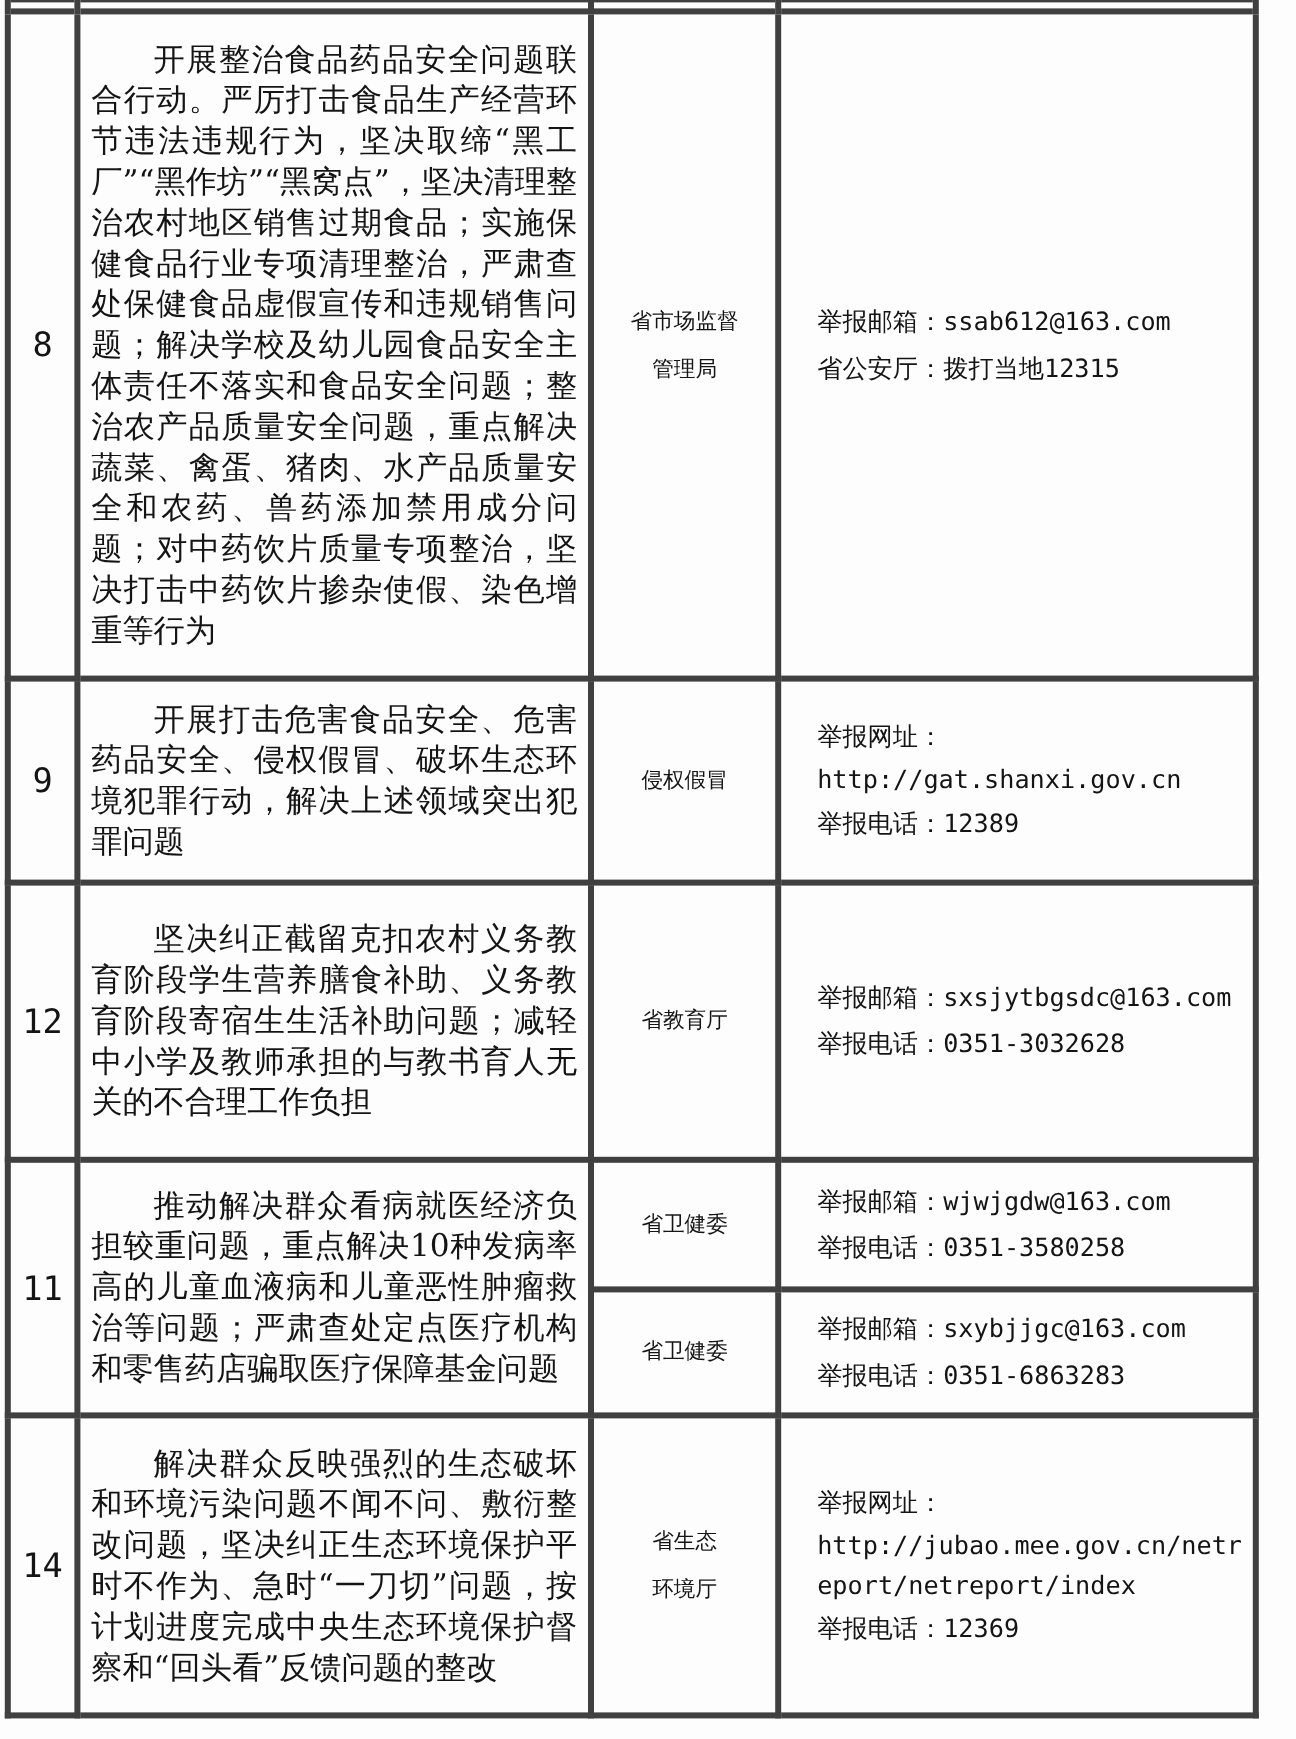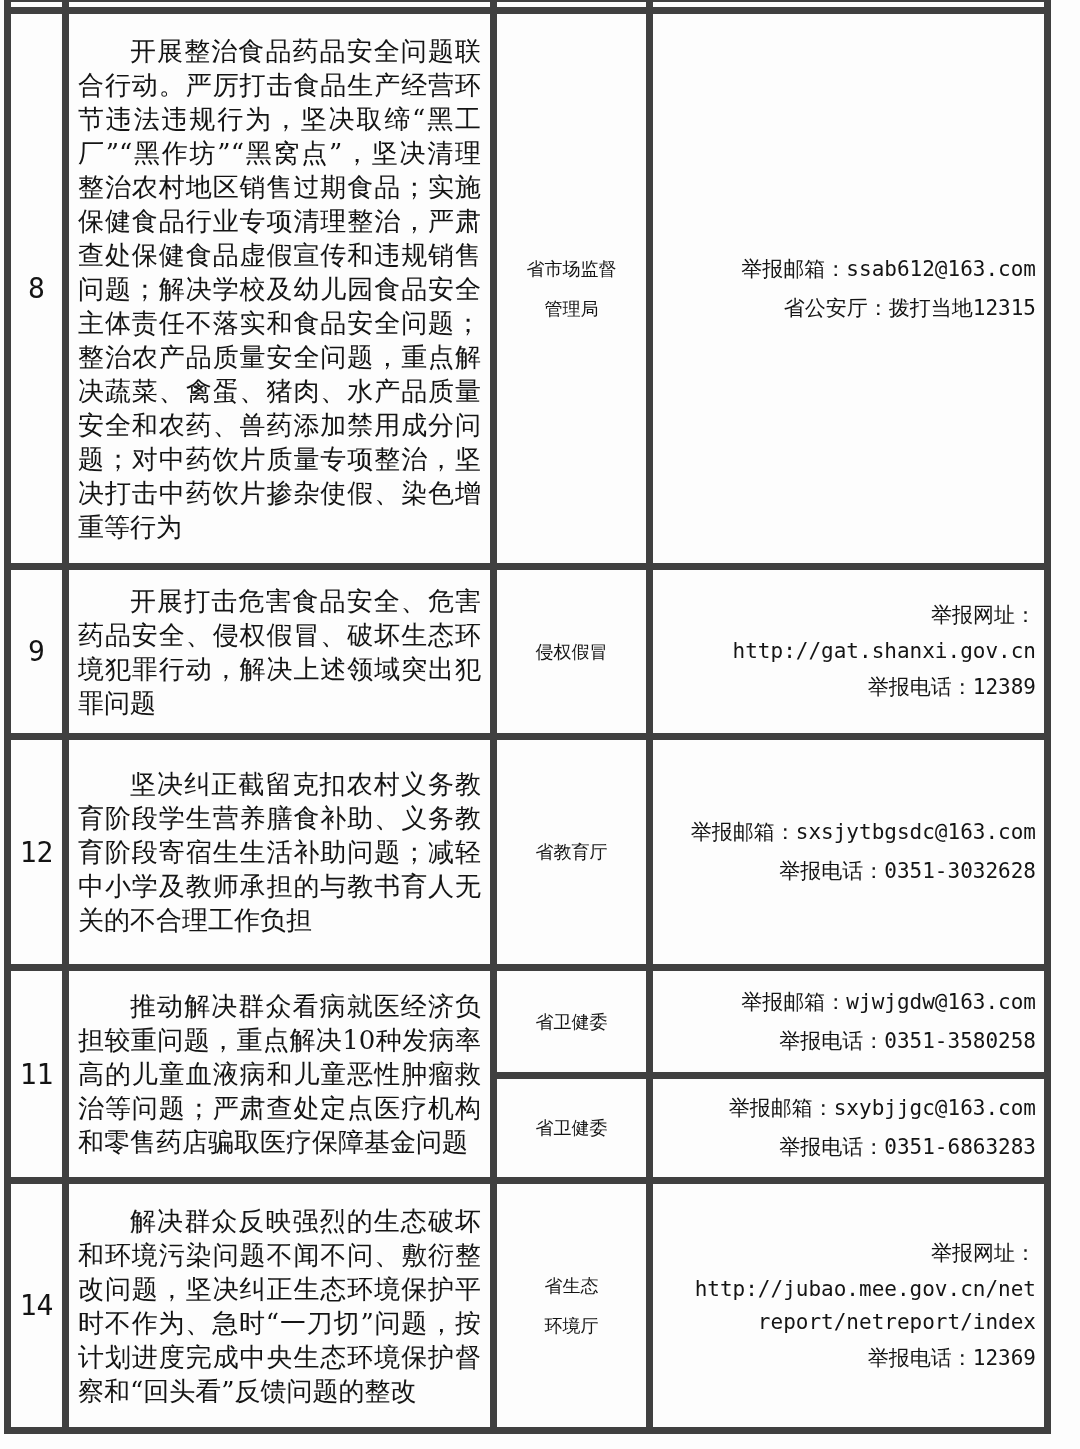--- a/index.html
+++ b/index.html
@@ -11,21 +11,21 @@
     overflow: hidden;
   }
   table.report-table {
     border-collapse: collapse;
     table-layout: fixed;
     margin-left: 4px;
     width: 1040px;
     background: #fdfdfd;
   }
   td {
-    border: 7px solid #404040;
+    border: 5px solid #404040;
     vertical-align: middle;
     padding: 0;
     overflow: hidden;
     color: #141414;
   }
   tr.cutoff-row td {
     height: 5px;
     border-top-width: 2px;
     border-bottom-width: 4px;
   }
@@ -42,21 +42,21 @@
     text-align: justify;
     text-indent: 2em;
   }
   td.dept-cell {
     text-align: center;
     font-family: "DejaVu Serif", "Liberation Serif", serif;
     font-size: 18px;
     line-height: 40px;
     white-space: pre-line;
   }
-  td.contact-cell { padding: 4px 8px 4px 30px; text-align: right; }
+  td.contact-cell { padding: 4px 8px 4px 30px; }
   .contact-line {
     font-family: "DejaVu Sans Mono", "Liberation Mono", monospace;
     font-size: 21px;
     line-height: 39px;
     white-space: normal;
   }
   .contact-line.url {
     word-break: break-all;
     line-height: 33px;
   }

